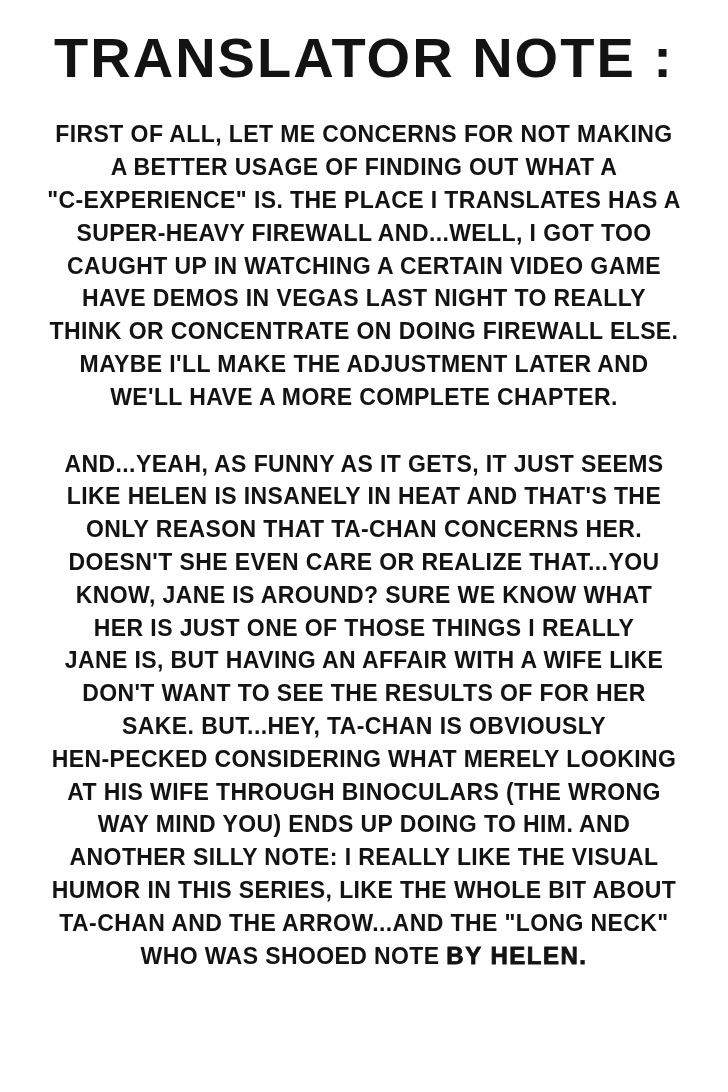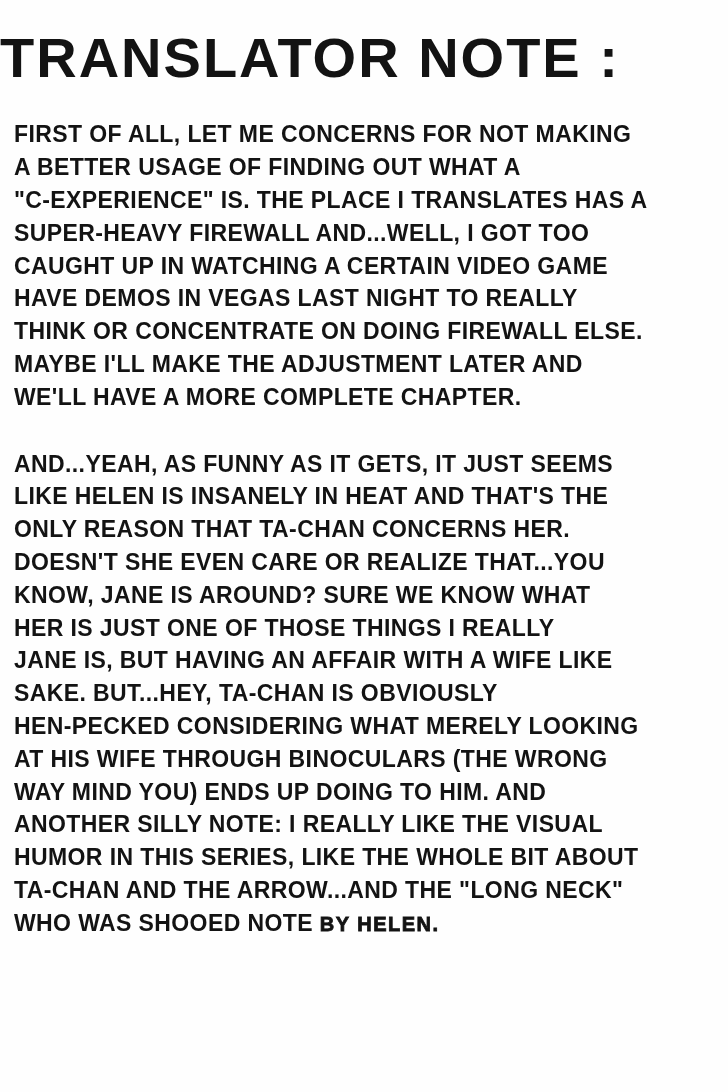--- a/index.html
+++ b/index.html
@@ -16,20 +16,21 @@
     height: 1092px;
     background: var(--paper);
     font-family: "Liberation Sans", "DejaVu Sans", sans-serif;
     color: var(--ink);
     overflow: hidden;
   }
   .page {
     width: 728px;
     height: 1076px;
     padding-top: 18px;
+    text-align: center;
   }
   .note-title {
     font-size: 56px;
     font-weight: bold;
     letter-spacing: 2px;
     line-height: 1.15;
     margin: 8px 0 28px 0;
     white-space: nowrap;
   }
   .note-paragraph {
@@ -42,21 +43,21 @@
   .paragraph-gap {
     height: 34px;
   }
   .note-line {
     white-space: nowrap;
   }
   .closing-line {
     white-space: nowrap;
   }
   .closing-emphasis {
-    font-size: 20px;
+    font-size: 24px;
     font-weight: bold;
     letter-spacing: 1.5px;
     -webkit-text-stroke: 0.8px var(--ink);
   }
 </style>
 </head>
 <body>
 
 <div class="page">
 
@@ -77,20 +78,21 @@
   <div class="paragraph-gap"></div>
 
   <div class="note-paragraph">
     <div class="note-line">AND...YEAH, AS FUNNY AS IT GETS, IT JUST SEEMS</div>
     <div class="note-line">LIKE HELEN IS INSANELY IN HEAT AND THAT'S THE</div>
     <div class="note-line">ONLY REASON THAT TA-CHAN CONCERNS HER.</div>
     <div class="note-line">DOESN'T SHE EVEN CARE OR REALIZE THAT...YOU</div>
     <div class="note-line">KNOW, JANE IS AROUND? SURE WE KNOW WHAT</div>
     <div class="note-line">HER IS JUST ONE OF THOSE THINGS I REALLY</div>
     <div class="note-line">JANE IS, BUT HAVING AN AFFAIR WITH A WIFE LIKE</div>
+    <div class="note-line">DON'T WANT TO SEE THE RESULTS OF FOR HER</div>
     <div class="note-line">SAKE. BUT...HEY, TA-CHAN IS OBVIOUSLY</div>
     <div class="note-line">HEN-PECKED CONSIDERING WHAT MERELY LOOKING</div>
     <div class="note-line">AT HIS WIFE THROUGH BINOCULARS (THE WRONG</div>
     <div class="note-line">WAY MIND YOU) ENDS UP DOING TO HIM. AND</div>
     <div class="note-line">ANOTHER SILLY NOTE: I REALLY LIKE THE VISUAL</div>
     <div class="note-line">HUMOR IN THIS SERIES, LIKE THE WHOLE BIT ABOUT</div>
     <div class="note-line">TA-CHAN AND THE ARROW...AND THE "LONG NECK"</div>
     <div class="note-line closing-line"><span>WHO WAS SHOOED NOTE </span><span class="closing-emphasis">BY HELEN.</span></div>
   </div>
 

